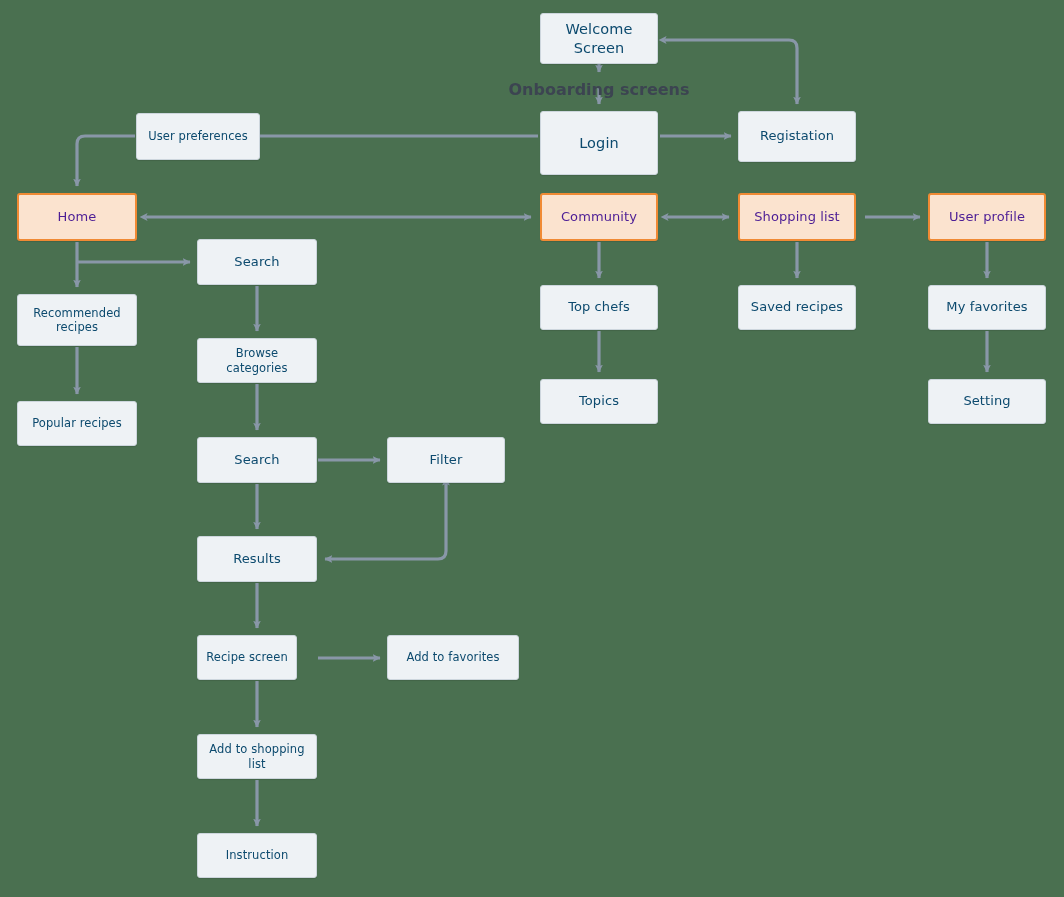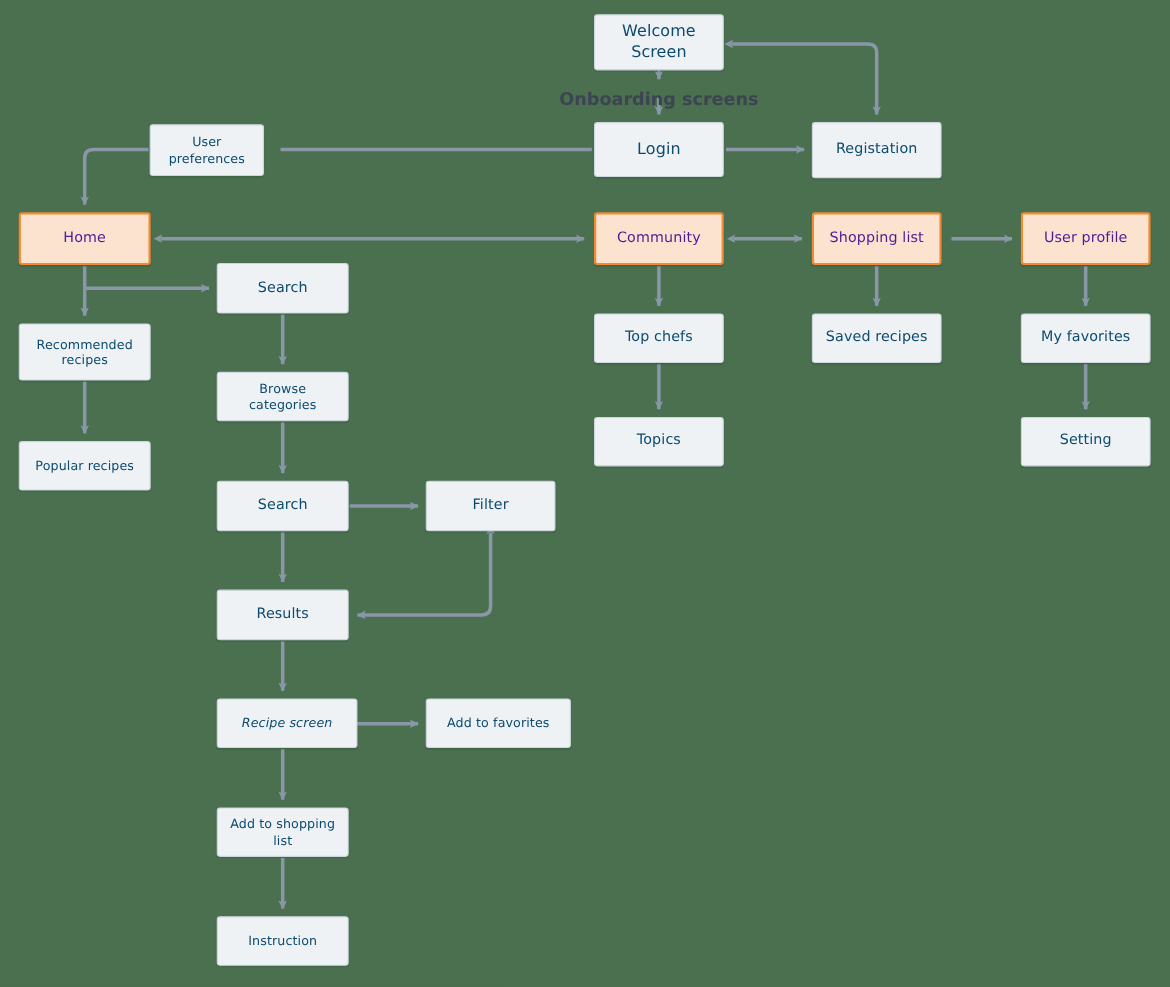--- a/index.html
+++ b/index.html
@@ -132,27 +132,27 @@
       <path d="M987,242 L987,278" marker-end="url(#ah-end)"></path>
 
       <path d="M987,331 L987,372" marker-end="url(#ah-end)"></path>
     </g>
   </svg>
 
   <div id="nodes-layer">
       <div class="node gray fs-lg" style="left: 540px; top: 13px; width: 118px; height: 51px;">
         <span>Welcome Screen</span>
       </div>
-      <div class="node gray fs-lg" style="left: 540px; top: 111px; width: 118px; height: 50px;">
+      <div class="node gray fs-lg" style="left: 540px; top: 111px; width: 118px; height: 64px;">
         <span>Login</span>
       </div>
       <div class="node gray fs-md" style="left: 738px; top: 111px; width: 118px; height: 51px;">
         <span>Registation</span>
       </div>
-      <div class="node gray fs-sm" style="left: 136px; top: 113px; width: 104px; height: 47px;">
+      <div class="node gray fs-sm" style="left: 136px; top: 113px; width: 124px; height: 47px;">
         <span>User preferences</span>
       </div>
       <div class="node orange fs-md" style="left: 17px; top: 193px; width: 120px; height: 48px;">
         <span>Home</span>
       </div>
       <div class="node orange fs-md" style="left: 540px; top: 193px; width: 118px; height: 48px;">
         <span>Community</span>
       </div>
       <div class="node orange fs-md" style="left: 738px; top: 193px; width: 118px; height: 48px;">
         <span>Shopping list</span>
@@ -174,21 +174,21 @@
       </div>
       <div class="node gray fs-md" style="left: 197px; top: 437px; width: 120px; height: 46px;">
         <span>Search</span>
       </div>
       <div class="node gray fs-md" style="left: 387px; top: 437px; width: 118px; height: 46px;">
         <span>Filter</span>
       </div>
       <div class="node gray fs-md" style="left: 197px; top: 536px; width: 120px; height: 46px;">
         <span>Results</span>
       </div>
-      <div class="node gray fs-sm" style="left: 197px; top: 635px; width: 128px; height: 45px; font-style: italic;">
+      <div class="node gray fs-sm" style="left: 197px; top: 635px; width: 100px; height: 45px;">
         <span>Recipe screen</span>
       </div>
       <div class="node gray fs-sm" style="left: 387px; top: 635px; width: 132px; height: 45px;">
         <span>Add to favorites</span>
       </div>
       <div class="node gray fs-sm" style="left: 197px; top: 734px; width: 120px; height: 45px; align-items: center;">
         <span>Add to shopping list</span>
       </div>
       <div class="node gray fs-sm" style="left: 197px; top: 833px; width: 120px; height: 45px;">
         <span>Instruction</span>

